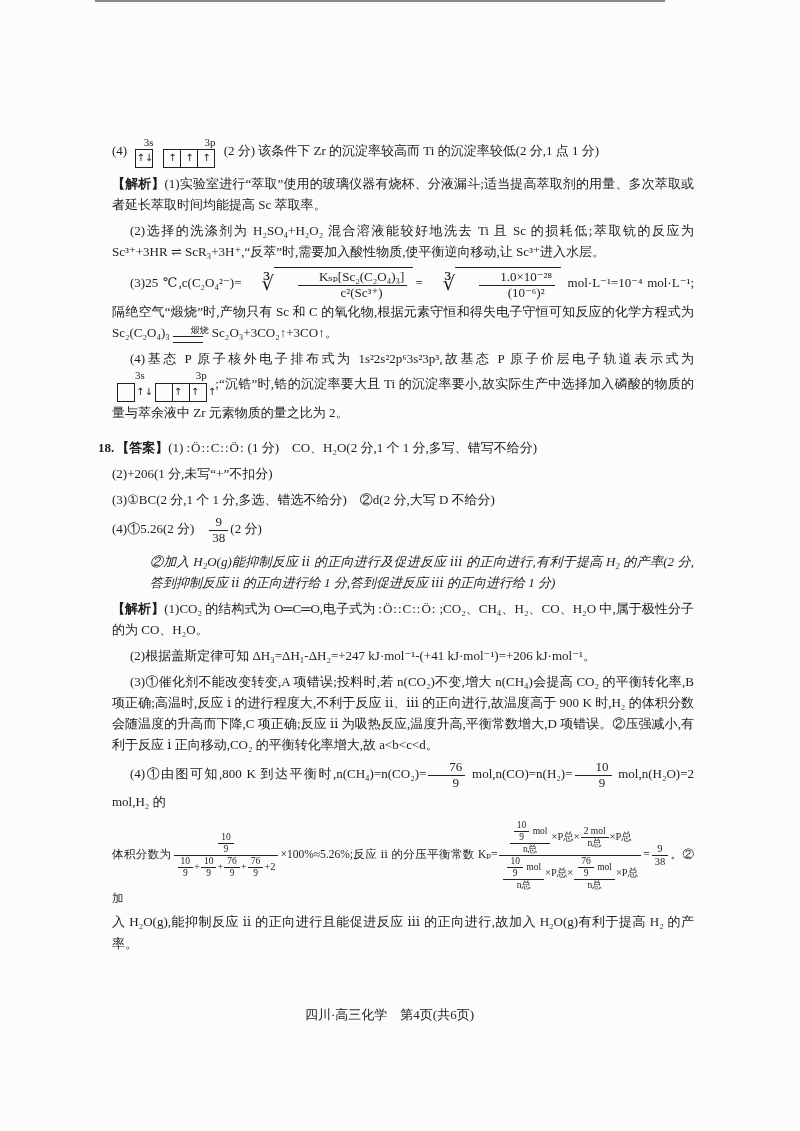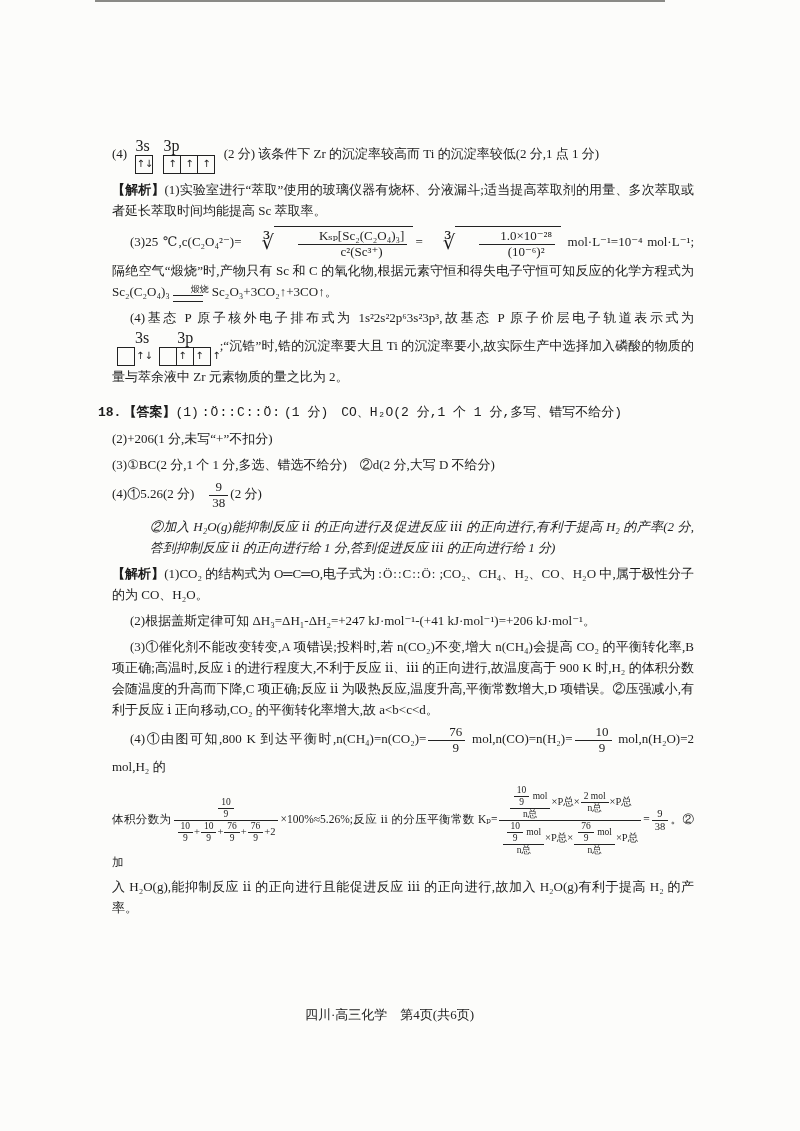--- a/index.html
+++ b/index.html
@@ -11,40 +11,40 @@
     position:relative;overflow:hidden;
   }
   .page{position:absolute;inset:0;background:#fcfcfa;}
   .scan-edge{position:absolute;top:0;left:95px;width:570px;height:2px;background:#8a8a86;}
   .content{position:absolute;left:112px;top:136px;width:582px;font-size:13px;}
   p{margin:0 0 5px 0;line-height:1.62;text-align:justify;}
   .label{font-weight:bold;margin-top:36px;}
   .indent{text-indent:18px;}
   .sub{}
   .sub2{margin-left:38px;font-style:italic;}
-  .hang18{margin-left:-14px;font-family:Liberation Mono, monospace;}
+  .hang18{margin-left:-14px;}
   .qnum{font-weight:bold;margin-right:2px;}
   .q18block{margin-top:14px;}
   
   .frac{display:inline-block;vertical-align:middle;text-align:center;line-height:1.15;margin:0 2px;}
   .frac>.num{display:block;padding:0 3px;border-bottom:1px solid #222;}
   .frac>.den{display:block;padding:0 3px;}
   .frac .frac{font-size:0.9em;margin:0 1px;}
   
   .root{display:inline-block;vertical-align:middle;white-space:nowrap;margin:0 2px;}
   .root .sym{font-size:1.5em;vertical-align:middle;}
   .root .under{display:inline-block;border-top:1px solid #222;padding:2px 4px 0 4px;vertical-align:middle;}
   
   .rxn-eq{display:inline-block;vertical-align:middle;text-align:center;margin:0 3px;}
   .rxn-eq .cond{display:block;font-size:9px;line-height:1.1;}
   .rxn-eq .dbl{display:block;width:30px;height:5px;border-top:1.5px solid #222;border-bottom:1.5px solid #222;}
   
   .orbital{display:inline-flex;vertical-align:middle;align-items:flex-end;gap:10px;margin:0 5px;}
   .ogroup{display:inline-block;text-align:center;}
-  .olabel{display:block;font-size:16px;line-height:1.2;text-align:left;}
+  .olabel{display:block;font-size:11px;line-height:1.2;text-align:right;}
   .obox-row{display:flex;}
   .obox{width:16px;height:17px;border:1px solid #222;font-size:10px;line-height:16px;text-align:center;font-family:"DejaVu Sans",sans-serif;}
   .obox + .obox{border-left:none;}
   .lewis{letter-spacing:1px;margin:0 3px;white-space:nowrap;}
   
   .eqline{font-size:11.5px;line-height:1.3;margin:8px 0 6px 0;}
   .eqline .frac{font-size:10.5px;}
   .eqline .frac .frac{font-size:9.5px;}
   .kterm{display:inline-block;vertical-align:middle;white-space:nowrap;}
   .footer{position:absolute;top:1006px;left:0;width:779px;text-align:center;font-size:13px;color:#222;}
@@ -76,20 +76,21 @@
         </span>
       </span>
       <span>(2 分)</span>
       <span>该条件下 Zr 的沉淀率较高而 Ti 的沉淀率较低(2 分,1 点 1 分)</span>
     </p>
 
     <p>
       <span class="label">【解析】</span><span>(1)实验室进行“萃取”使用的玻璃仪器有烧杯、分液漏斗;适当提高萃取剂的用量、多次萃取或者延长萃取时间均能提高 Sc 萃取率。</span>
     </p>
 
+    <p class="indent">(2)选择的洗涤剂为 H₂SO₄+H₂O₂ 混合溶液能较好地洗去 Ti 且 Sc 的损耗低;萃取钪的反应为 Sc³⁺+3HR ⇌ ScR₃+3H⁺,“反萃”时,需要加入酸性物质,使平衡逆向移动,让 Sc³⁺进入水层。</p>
 
     <p class="indent">
       <span>(3)25 ℃,c(C₂O₄²⁻)=</span><span class="root"><span class="sym">∛</span><span class="under"><span class="frac"><span class="num">Kₛₚ[Sc₂(C₂O₄)₃]</span><span class="den">c²(Sc³⁺)</span></span></span></span><span>=</span><span class="root"><span class="sym">∛</span><span class="under"><span class="frac"><span class="num">1.0×10⁻²⁸</span><span class="den">(10⁻⁶)²</span></span></span></span><span> mol·L⁻¹=10⁻⁴ mol·L⁻¹;隔绝空气“煅烧”时,产物只有 Sc 和 C 的氧化物,根据元素守恒和得失电子守恒可知反应的化学方程式为 Sc₂(C₂O₄)₃</span><span class="rxn-eq"><span class="cond">煅烧</span><span class="dbl"></span></span><span>Sc₂O₃+3CO₂↑+3CO↑。</span>
     </p>
 
     <p class="indent">
       <span>(4)基态 P 原子核外电子排布式为 1s²2s²2p⁶3s²3p³,故基态 P 原子价层电子轨道表示式为</span>
       <span class="orbital">
         <span class="ogroup">
           <span class="olabel">3s</span>

